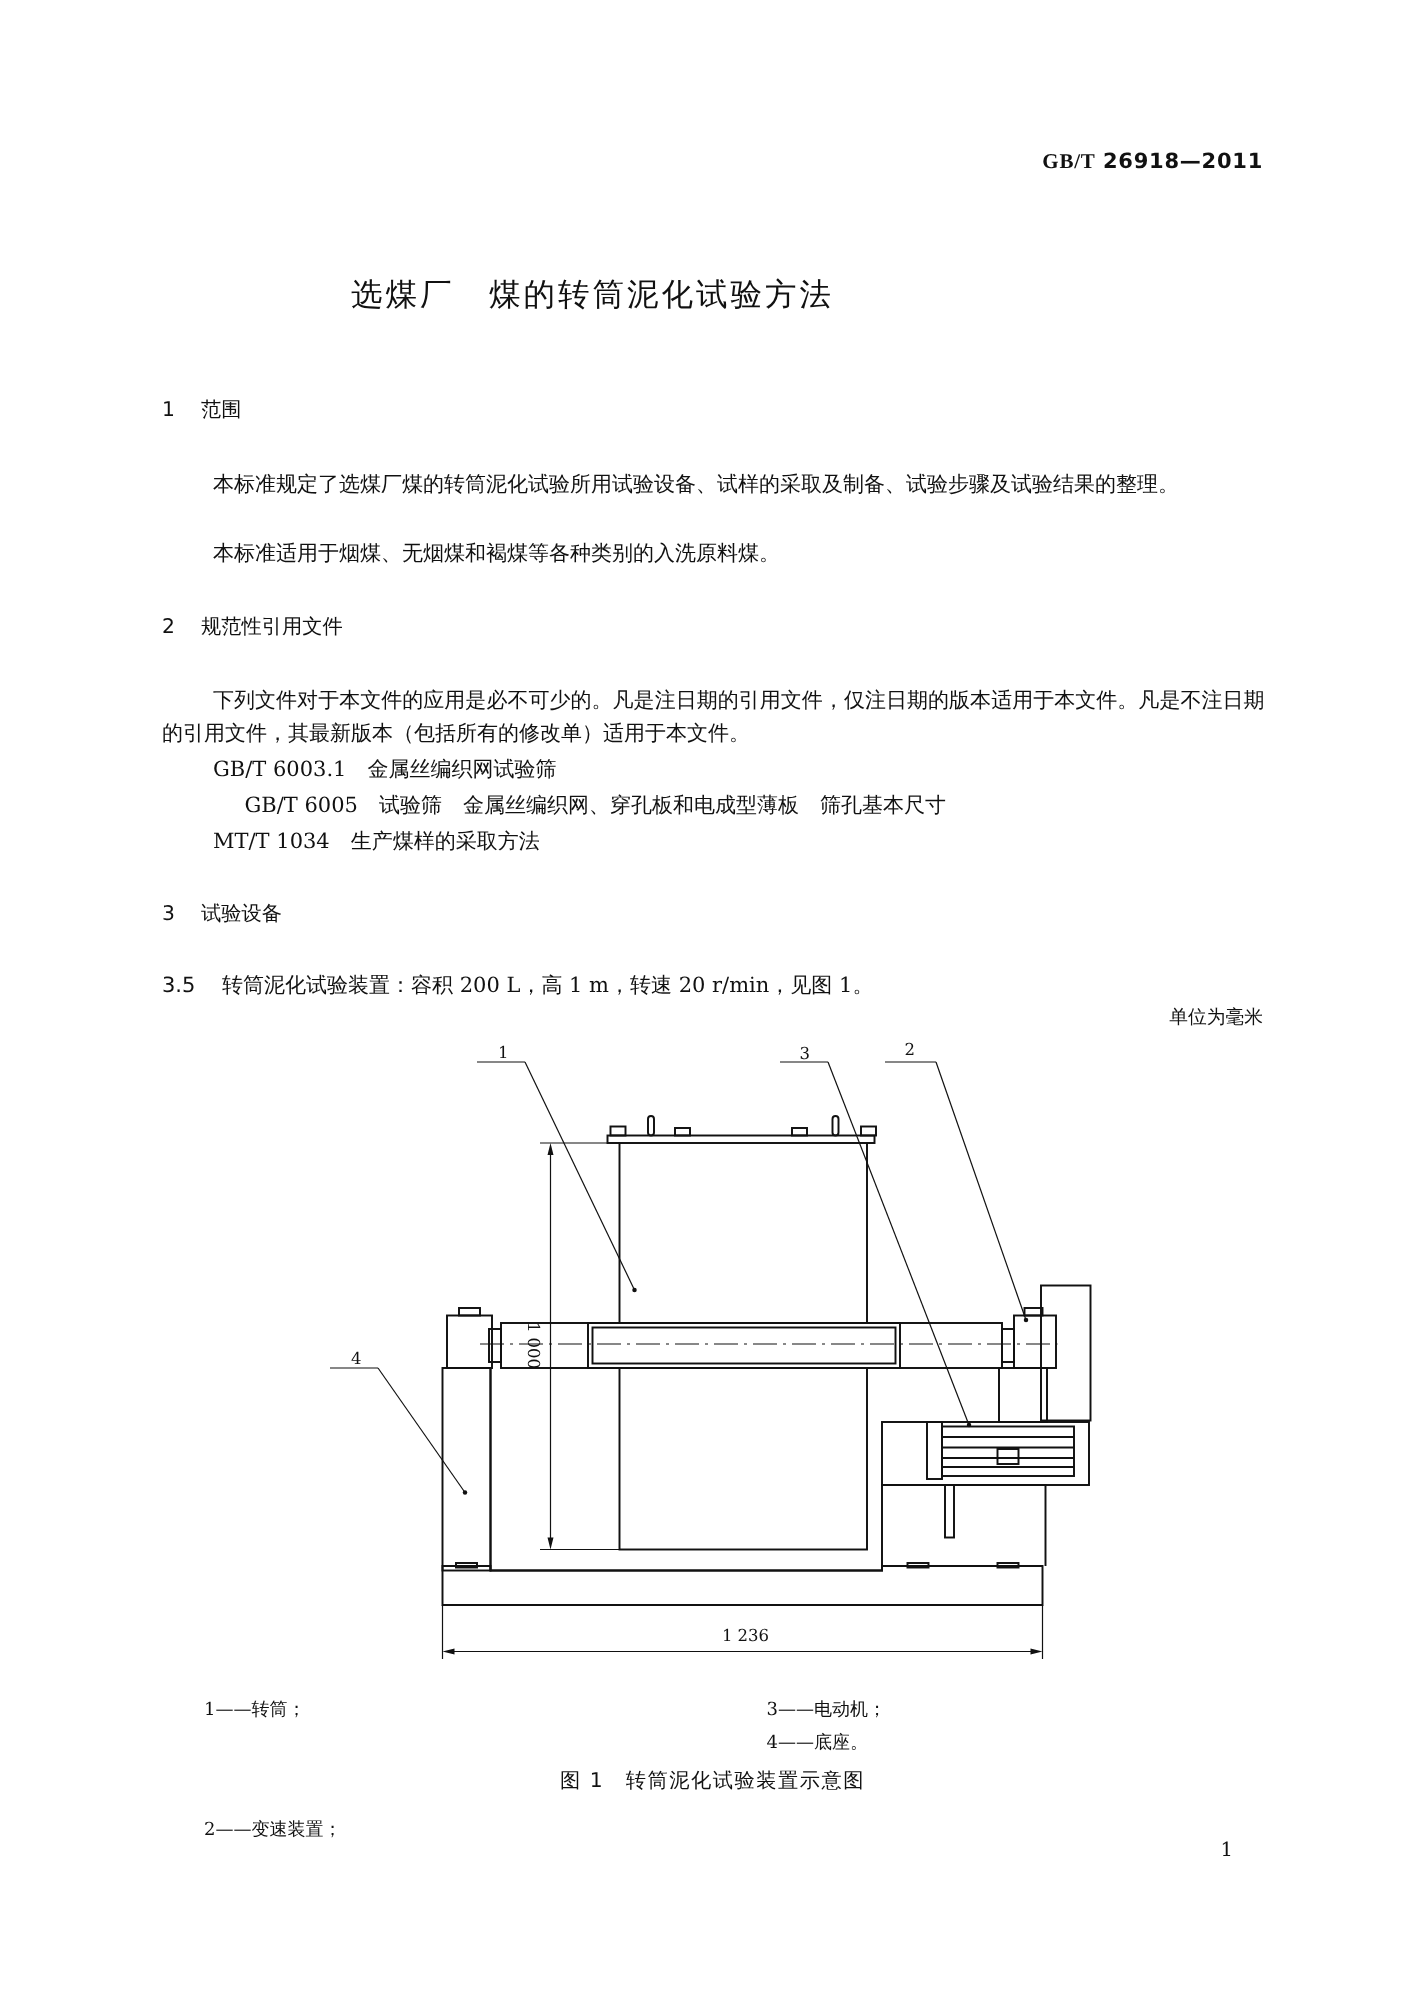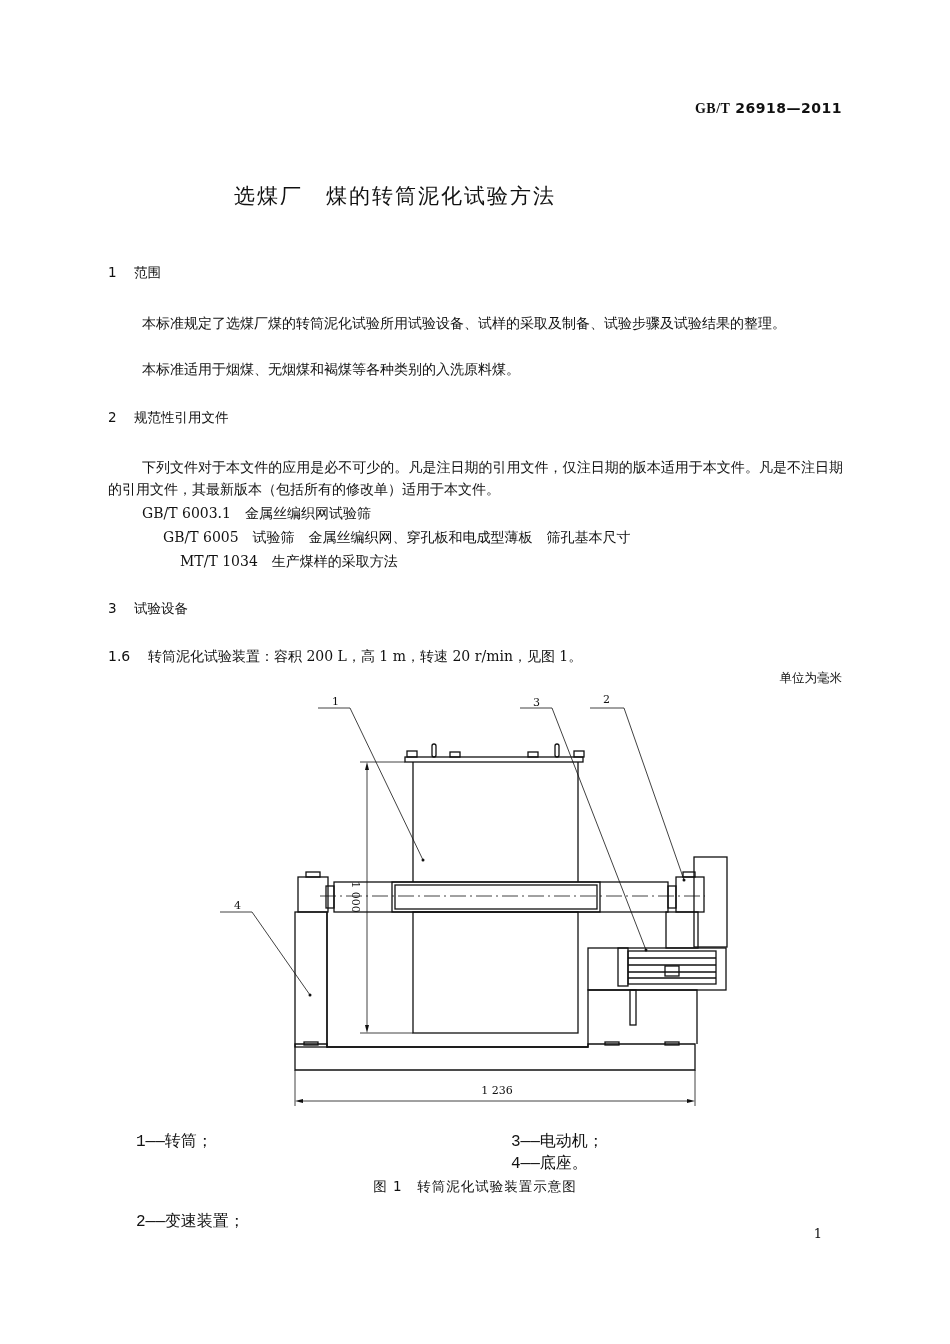--- a/index.html
+++ b/index.html
@@ -10,21 +10,21 @@
   .std-code b { font-family: "Liberation Serif", serif; font-weight: bold; }
   .std-code span.num { font-family: "DejaVu Sans", sans-serif; font-weight: bold; }
   .title { left: 0; width: 790px; top: 182px; text-align: center; font-size: 21px;
            font-family: "DejaVu Sans", sans-serif; letter-spacing: 2px; }
   .heading { left: 108px; font-size: 13.5px; font-family: "DejaVu Sans", sans-serif; }
   .heading .no { display: inline-block; width: 26px; }
   .para { left: 108px; width: 735px; font-size: 14px; line-height: 22px; text-align: justify; }
   .para.indent { text-indent: 34px; }
   .ref { left: 142px; font-size: 14px; line-height: 22px; }
   .unit { right: 108px; top: 670px; font-size: 12.5px; }
-  .legend { font-size: 16px; font-family: Liberation Mono, monospace; }
+  .legend { font-size: 12px; }
   .figcap { left: 0; width: 950px; top: 1178px; text-align: center; font-size: 13.5px;
             font-family: "DejaVu Sans", sans-serif; letter-spacing: 1px; }
   .pagenum { right: 128px; top: 1226px; font-size: 13px; }
   svg text { font-family: "DejaVu Serif", serif; }
 </style>
 </head>
 <body>
 
 <div class="abs std-code">
   <b>GB/T</b>
@@ -38,27 +38,27 @@
 </div>
 <div class="abs para indent" style="top:312px;">本标准规定了选煤厂煤的转筒泥化试验所用试验设备、试样的采取及制备、试验步骤及试验结果的整理。</div>
 <div class="abs para indent" style="top:358px;">本标准适用于烟煤、无烟煤和褐煤等各种类别的入洗原料煤。</div>
 
 <div class="abs heading" style="top:409px;">
   <span class="no">2</span><span>规范性引用文件</span>
 </div>
 <div class="abs para indent" style="top:456px;">下列文件对于本文件的应用是必不可少的。凡是注日期的引用文件，仅注日期的版本适用于本文件。凡是不注日期的引用文件，其最新版本（包括所有的修改单）适用于本文件。</div>
 <div class="abs ref" style="top:502px;">GB/T 6003.1　金属丝编织网试验筛</div>
 <div class="abs ref" style="top:526px;margin-left:21px;">GB/T 6005　试验筛　金属丝编织网、穿孔板和电成型薄板　筛孔基本尺寸</div>
-<div class="abs ref" style="top:550px;margin-left:38px;">MT/T 1034　生产煤样的采取方法</div>
+<div class="abs ref" style="top:550px;">MT/T 1034　生产煤样的采取方法</div>
 
 <div class="abs heading" style="top:600px;">
   <span class="no">3</span><span>试验设备</span>
 </div>
 <div class="abs heading" style="top:648px; font-size:14px;">
-  <span class="no" style="width:40px;">1.6</span><span style="font-family:'DejaVu Serif',serif;">转筒泥化试验装置：容积 200 L，高 1 m，转速 20 r/min，见图 1。</span>
+  <span class="no" style="width:40px;">3.5</span><span style="font-family:'DejaVu Serif',serif;">转筒泥化试验装置：容积 200 L，高 1 m，转速 20 r/min，见图 1。</span>
 </div>
 <div class="abs unit">单位为毫米</div>
 
 <svg class="abs" style="left:0; top:0;" width="950" height="1344" stroke="#111" fill="none" stroke-width="1.3">
 
   <g stroke-width="0.8">
     <line x1="318" y1="708" x2="350" y2="708"></line>
       <line x1="350" y1="708" x2="423" y2="860"></line>
     <line x1="520" y1="708" x2="552" y2="708"></line>
       <line x1="552" y1="708" x2="646" y2="950"></line>

